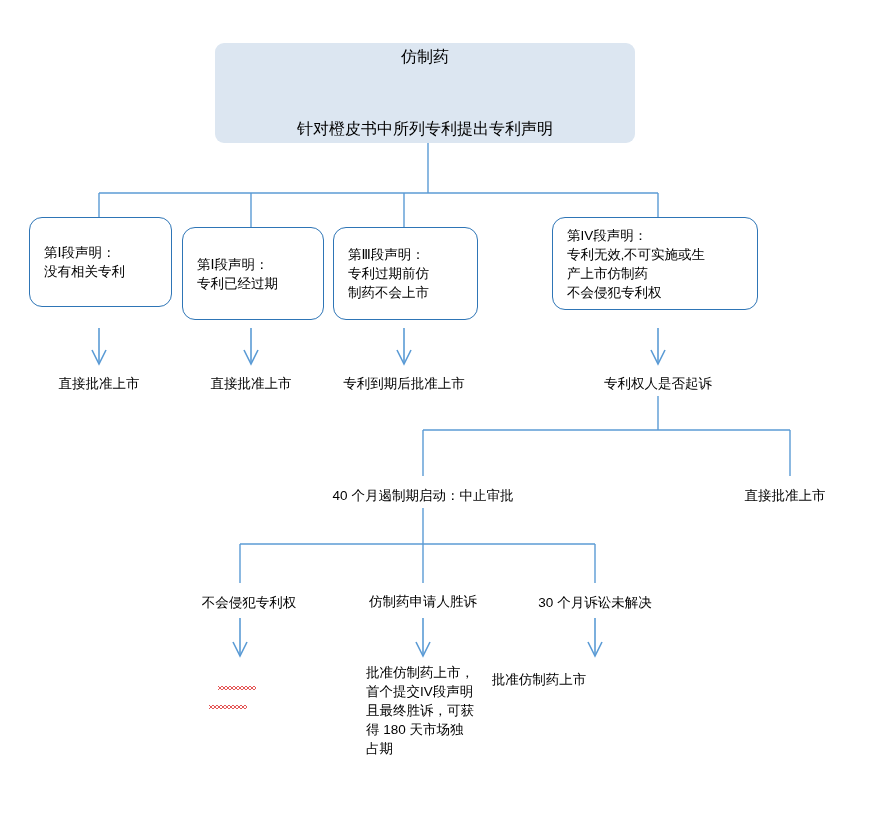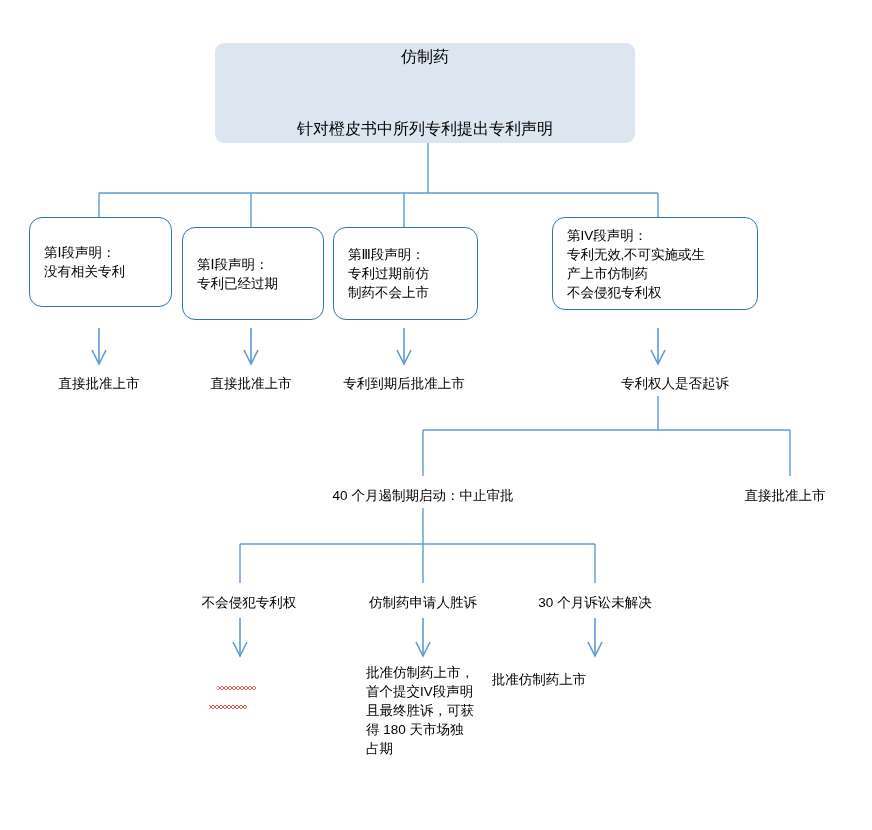--- a/index.html
+++ b/index.html
@@ -84,27 +84,27 @@
     text-align: center;
     transform: translateX(-50%);
   }
   .label.leftal {
     text-align: left;
   }
 
   #lbl-a1 { left: 99px;  top: 374px; }
   #lbl-a2 { left: 251px; top: 374px; }
   #lbl-a3 { left: 404px; top: 374px; }
-  #lbl-a4 { left: 658px; top: 374px; margin-left: 17px; }
+  #lbl-a4 { left: 658px; top: 374px; }
 
   #lbl-b1 { left: 423px; top: 486px; }
   #lbl-b2 { left: 785px; top: 486px; }
 
   #lbl-c1 { left: 249px; top: 593px; }
-  #lbl-c2 { left: 423px; top: 593px; }
+  #lbl-c2 { left: 423px; top: 593px; font-family: Liberation Mono, monospace; }
   #lbl-c3 { left: 595px; top: 593px; }
 
   #lbl-d1 { left: 194px; top: 670px; width: 112px; }
   #lbl-d2 { left: 366px; top: 663px; width: 108px; }
   #lbl-d3 { left: 539px; top: 670px; }
 
   
   .squiggle {
     position: absolute;
     height: 4px;

